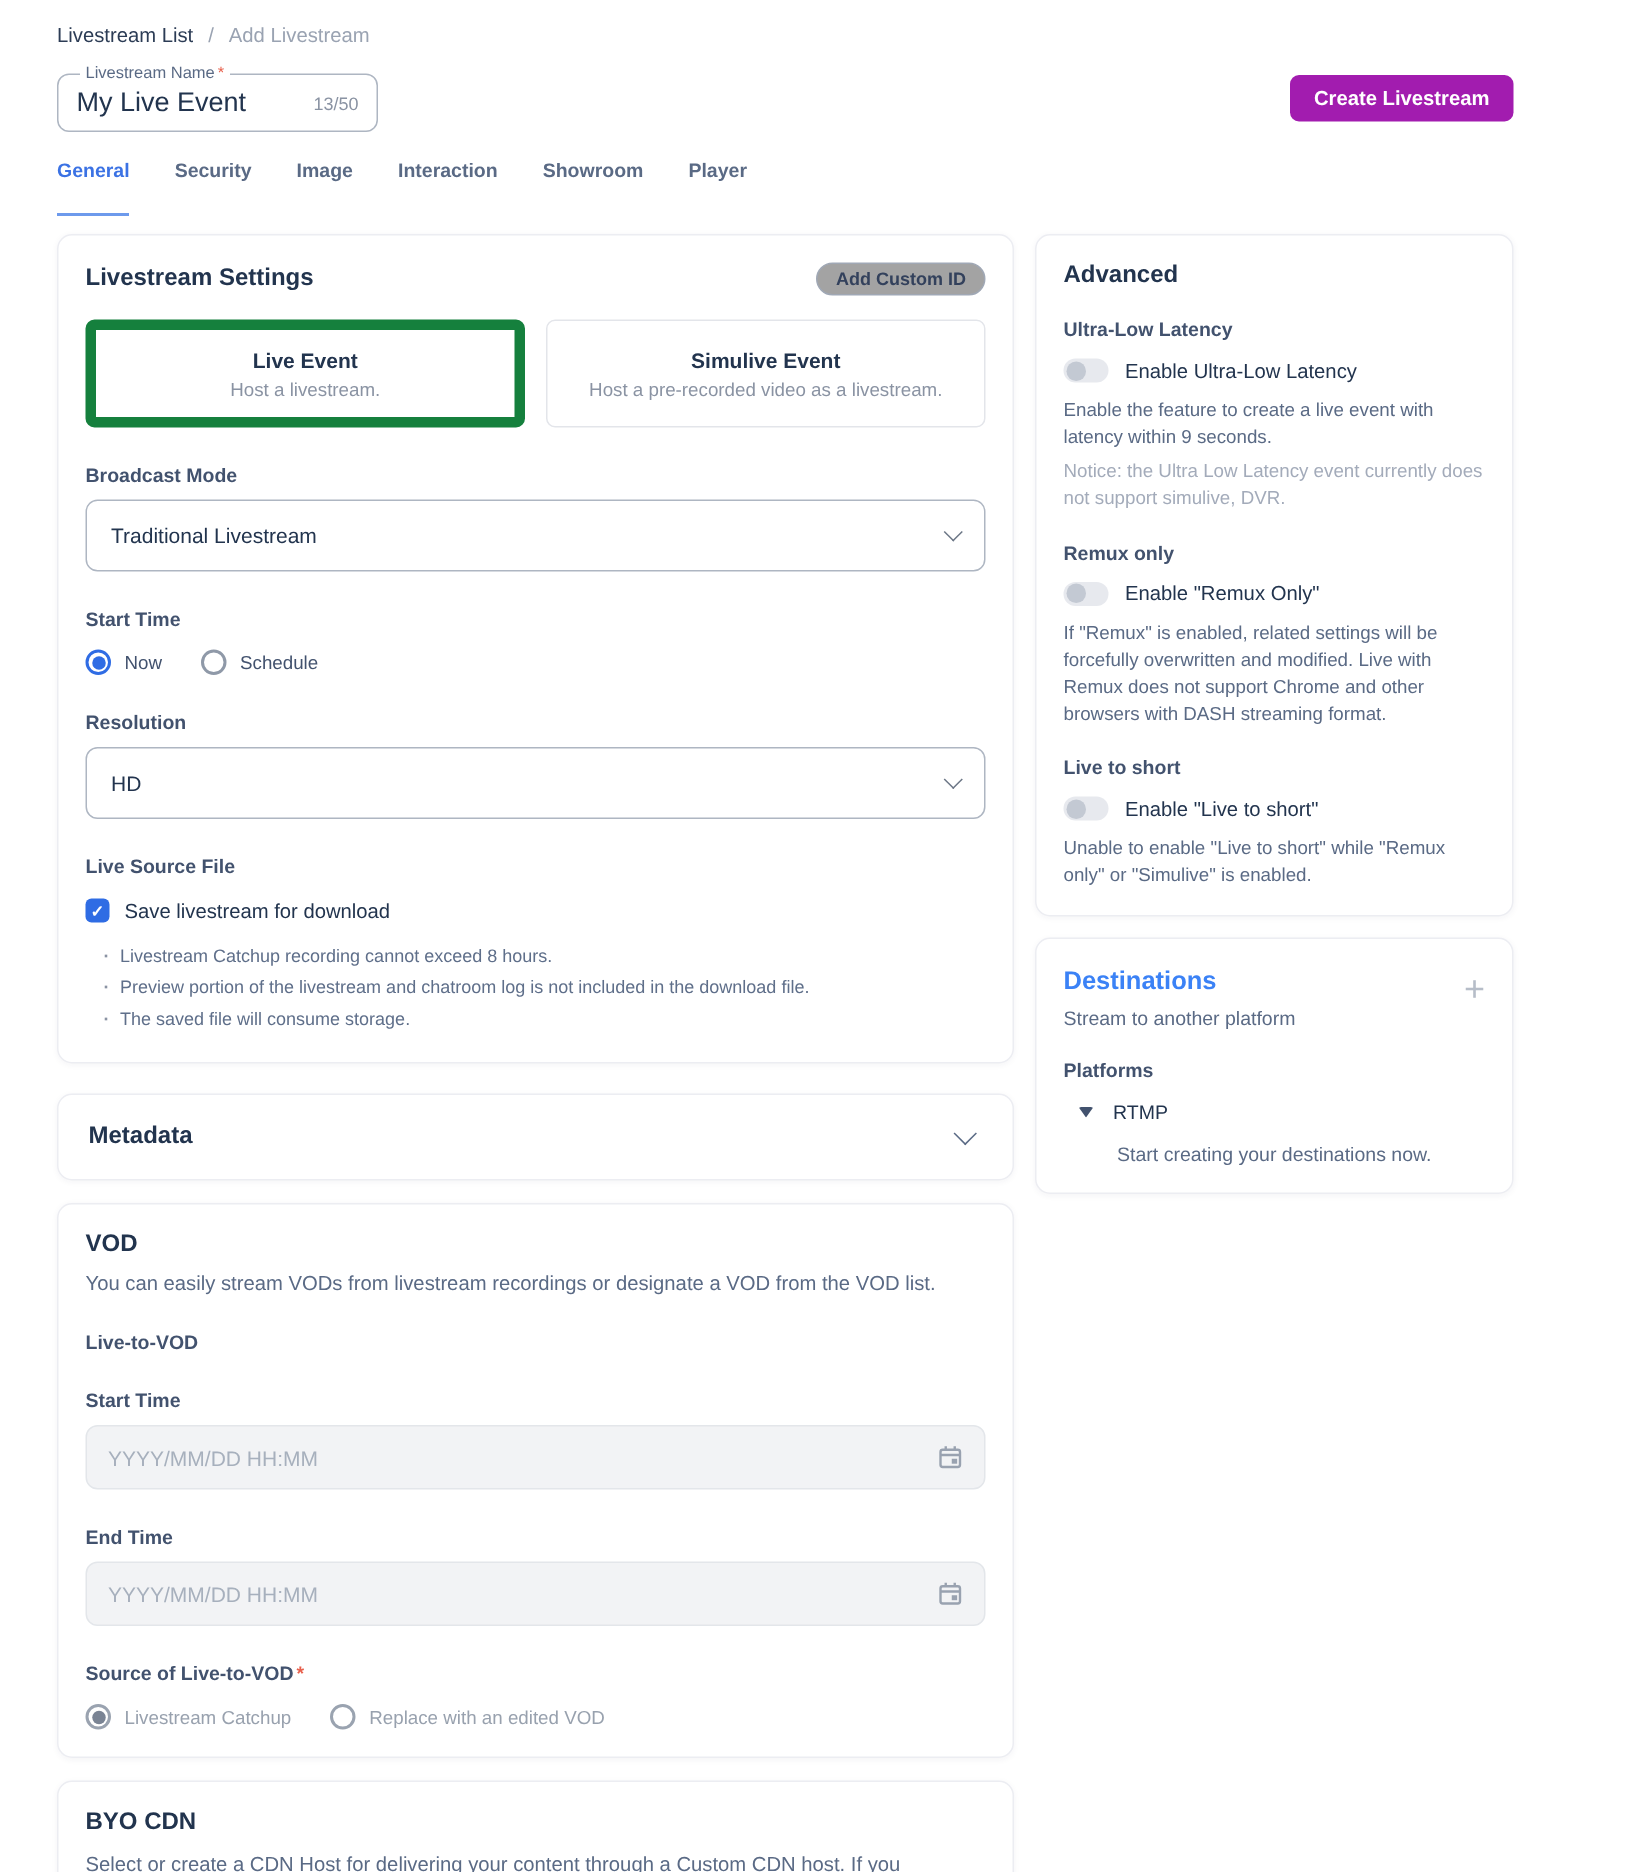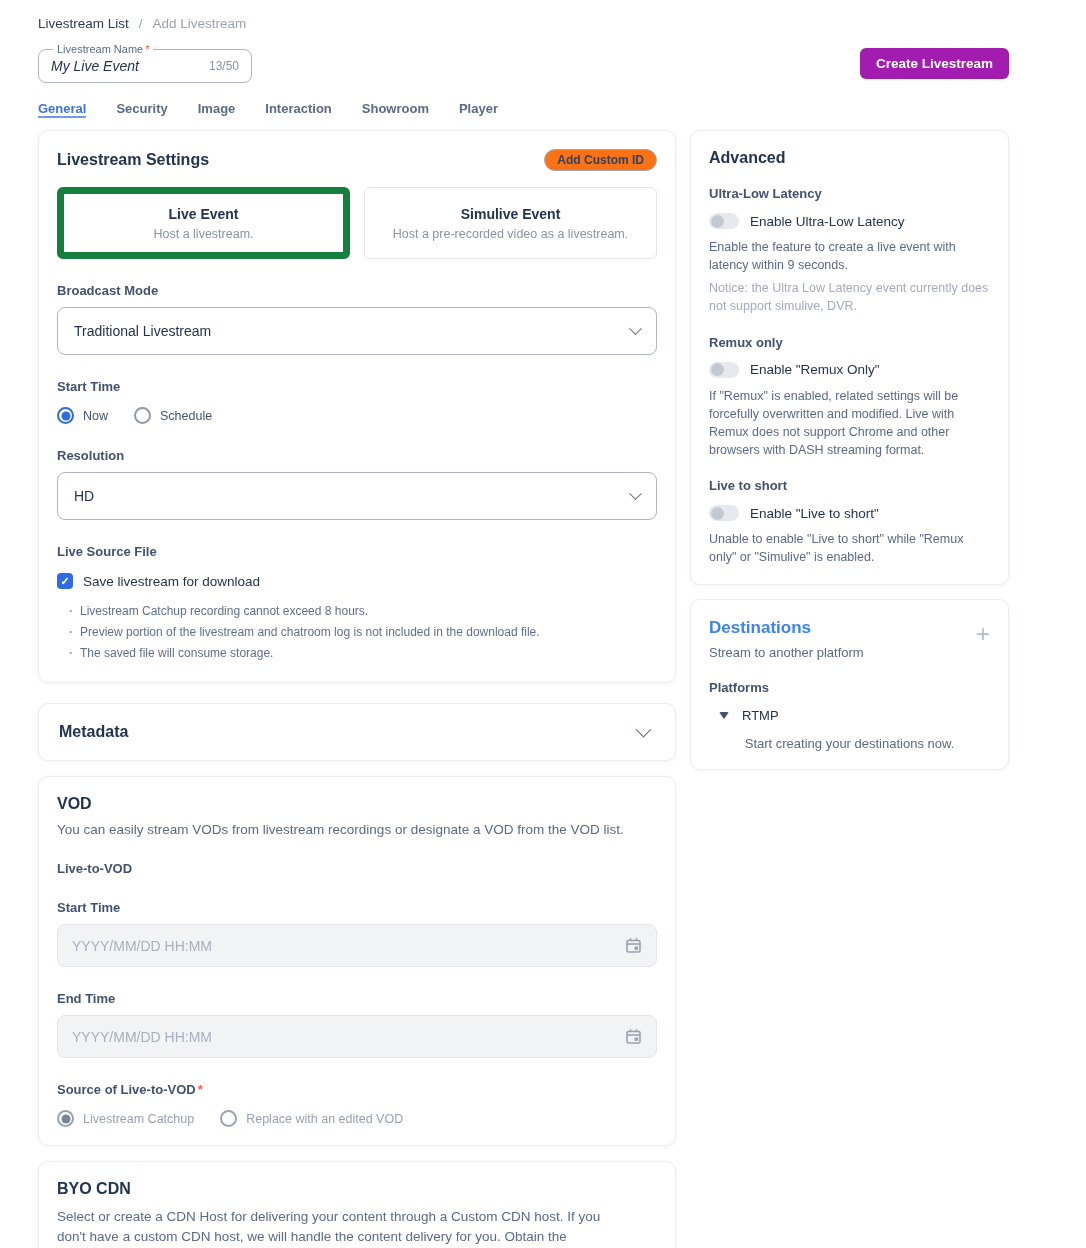--- a/index.html
+++ b/index.html
@@ -17,48 +17,48 @@
   .crumb-next { color:#9aa3b2; }
 
   
   .header-row { width:971px; display:flex; justify-content:space-between; align-items:center; margin-top:12px; }
   fieldset.name-field {
     width:214px; border:1px solid #aeb6c2; border-radius:8px; padding:2px 12px 8px 12px; background:#fff;
   }
   fieldset.name-field legend { font-size:11px; color:#5a6a85; padding:0 4px; margin-left:2px; }
   .legend-star { color:#e8604c; margin-left:2px; }
   .name-inner { display:flex; justify-content:space-between; align-items:center; margin-top:1px; }
-  .name-value { font-size:14px; color:#22344e; border:none; outline:none; width:120px; font-family:inherit; background:transparent;font-style:italic; }
+  .name-value { font-size:18px; color:#22344e; border:none; outline:none; width:120px; font-family:inherit; background:transparent; }
   .name-counter { font-size:12px; color:#8a93a3; }
   .btn-primary {
     background:#a21caf; color:#fff; font-size:13.5px; font-weight:700;
     border:none; border-radius:6px; padding:8px 16px; cursor:pointer;
   }
 
   
   .tabs { display:flex; gap:30px; margin-top:18px; font-size:13px; font-weight:700; }
-  .tab { color:#5a6a85; padding-bottom:0; cursor:pointer; }
+  .tab { color:#5a6a85; padding-bottom:21px; cursor:pointer; }
   .tab.active { color:#3b72e4; border-bottom:2px solid #6d9aec; }
 
   
   .columns { display:grid; grid-template-columns:638px 319px; gap:14px; align-items:start; margin-top:12px; }
   .col { display:flex; flex-direction:column; }
   .card {
     background:#fff; border:1px solid #ecedf2; border-radius:10px;
     box-shadow:0 1px 4px rgba(30,40,70,0.05); padding:18px;
   }
   .col-left .card { margin-bottom:15px; }
   .col-left .card:first-child { margin-bottom:20px; }
   .col-right .card { margin-bottom:14px; }
   .card-title { font-size:16px; font-weight:700; color:#22344e; }
 
   
   .ls-head { display:flex; justify-content:space-between; align-items:center; }
   .btn-outline {
-    background:#f97316; border:1px solid #a0a8b5; border-radius:12px; padding:3px 12px;
+    background:#a3a3a3; border:1px solid #a0a8b5; border-radius:12px; padding:3px 12px;
     font-size:12px; font-weight:700; color:#33415c; cursor:pointer; font-family:inherit;
   }
   .event-grid { display:grid; grid-template-columns:1fr 1fr; gap:14px; margin-top:16px; }
   .event-card {
     border:1px solid #e3e5ea; border-radius:6px; height:72px; text-align:center;
     display:flex; flex-direction:column; justify-content:center; gap:5px; cursor:pointer; background:#fff;
   }
   .event-card.selected { border:7px solid #15803d; }
   .event-title { font-size:14px; font-weight:700; color:#22344e; }
   .event-sub { font-size:12.5px; color:#8a93a3; }

